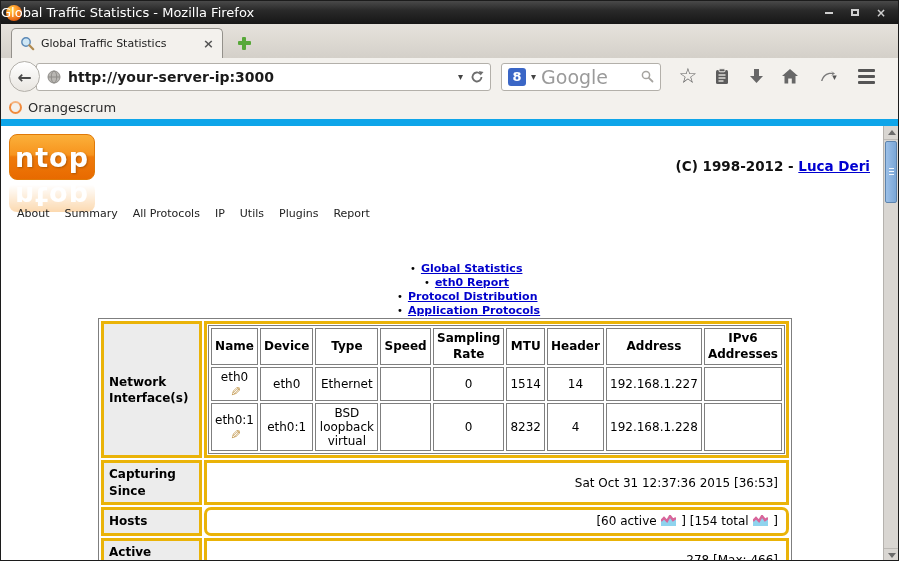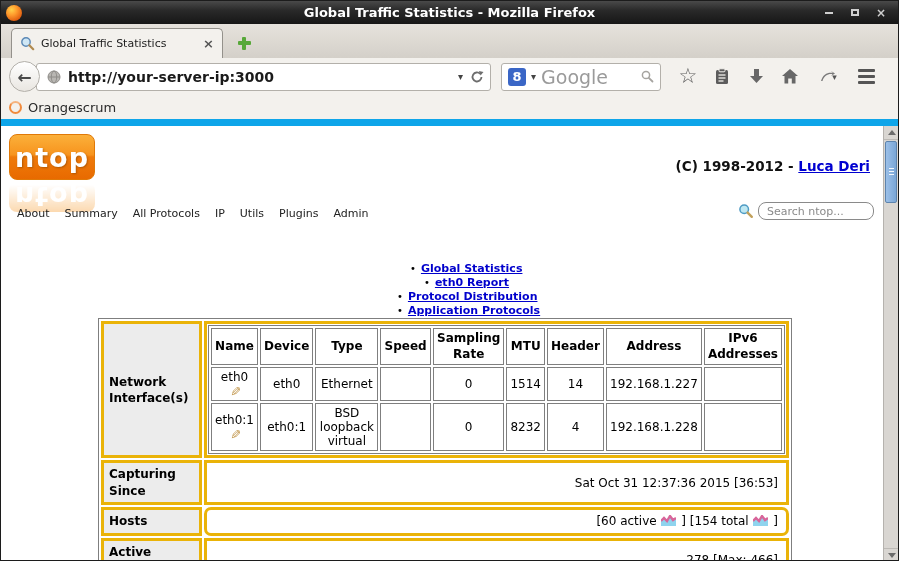--- a/index.html
+++ b/index.html
@@ -5,21 +5,21 @@
   * { box-sizing: border-box; margin: 0; padding: 0; }
   html,body { width:899px; height:561px; background:#555; }
   body { font-family:"DejaVu Sans", sans-serif; }
   .window { position:relative; width:899px; height:561px; background:#f3f1ed; border:1px solid #1c1c1c; overflow:hidden; }
 
   
   .titlebar { position:absolute; left:0; top:0; width:100%; height:23px;
     background:linear-gradient(#4a4a4a,#2a2a2a 40%,#161616); display:flex; align-items:center; }
   .ff-icon { width:16px; height:16px; margin-left:5px; border-radius:50%;
     background:radial-gradient(circle at 35% 30%, #ffd24a 0%, #ff9b2d 35%, #e05e10 75%, #9c3a08 100%); }
-  .title-text { position:absolute; left:0; right:0; text-align:center; color:#fff; font-weight:bold; font-size:13px; }
+  .title-text { position:absolute; left:0; right:0; color:#fff; font-weight:normal; font-size:13px; }
   .win-controls { margin-left:auto; display:flex; align-items:center; gap:12px; padding-right:10px; z-index:2; }
   .wc { width:14px; height:14px; display:flex; align-items:center; justify-content:center; color:#cfcfcf; font-size:12px; font-weight:bold; }
   .wc .bar { width:8px; height:2px; background:#cfcfcf; }
   .wc .box { width:8px; height:7px; border:2px solid #cfcfcf; }
 
   
   .tabstrip { position:absolute; left:0; top:23px; width:100%; height:34px;
     background:linear-gradient(#e6e2dc,#d4d0c9); display:flex; align-items:flex-end; }
   .tab { position:relative; margin-left:10px; width:212px; height:30px; background:#f3f1ed;
     border:1px solid #94918b; border-bottom:none; border-radius:5px 5px 0 0;
@@ -227,30 +227,23 @@
       <span>(C) 1998-2012 - </span><a href="#">Luca Deri</a>
     </div>
 
     <div class="menubar">
       <span class="menu-item">About</span>
       <span class="menu-item">Summary</span>
       <span class="menu-item">All Protocols</span>
       <span class="menu-item">IP</span>
       <span class="menu-item">Utils</span>
       <span class="menu-item">Plugins</span>
-      <span class="menu-item">Admin</span>
-    </div>
-
-    <div class="ntop-search">
-      <svg width="16" height="16" viewBox="0 0 16 16">
-        <circle cx="6.2" cy="6.2" r="4.3" fill="#bfe8f2" stroke="#4e9bc4" stroke-width="1.5"></circle>
-        <line x1="9.6" y1="9.6" x2="13.8" y2="13.8" stroke="#c2a15c" stroke-width="2.4" stroke-linecap="round"></line>
-      </svg>
-      <input placeholder="Search ntop..." style="">
-    </div>
+      <span class="menu-item">Report</span>
+    </div>
+
 
     <div class="quick-links">
       <div class="ql-row ind1">
         <span class="bullet">•</span>
         <a href="#">Global Statistics</a>
       </div>
       <div class="ql-row ind2">
         <span class="bullet">•</span>
         <a href="#">eth0 Report</a>
       </div>

